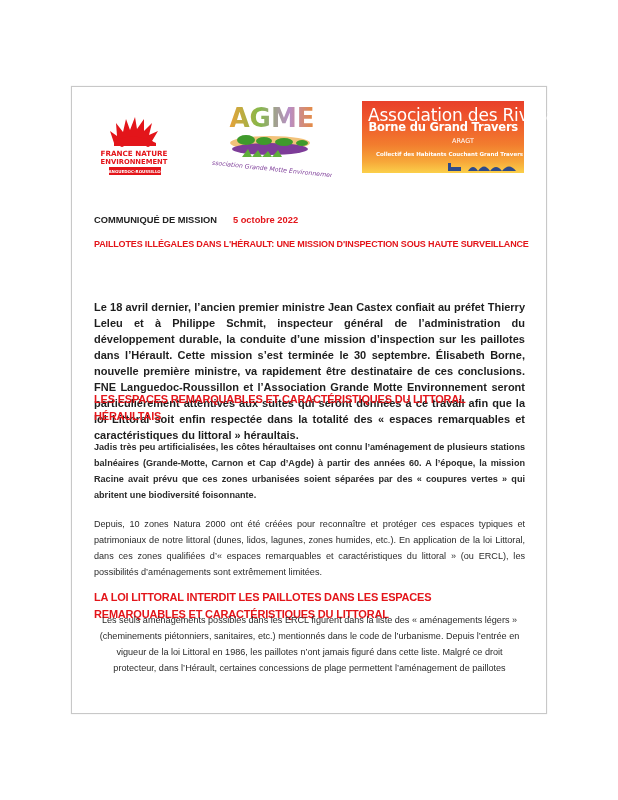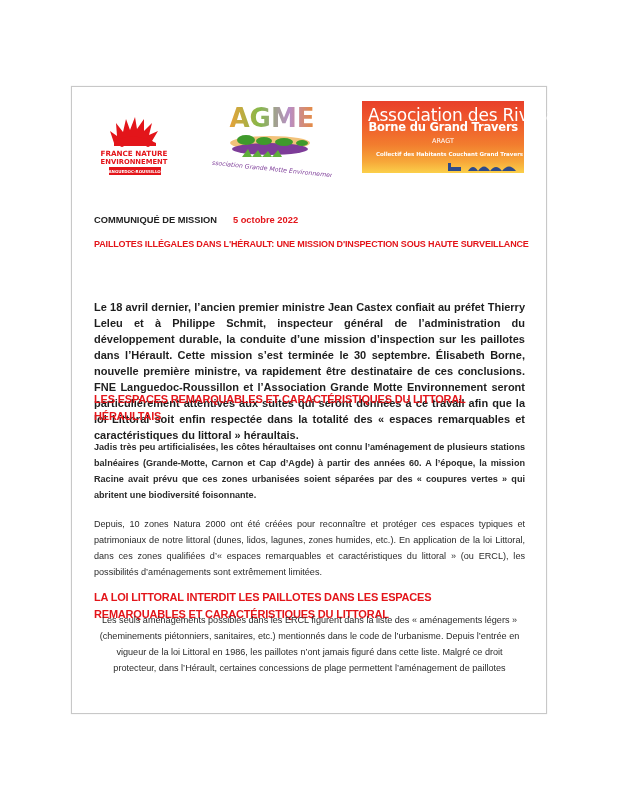--- a/index.html
+++ b/index.html
@@ -4,21 +4,21 @@
 <style>
   html, body { margin: 0; padding: 0; background: #ffffff; }
   body { width: 618px; height: 800px; position: relative; overflow: hidden; font-family: "Liberation Sans", sans-serif; }
   .page-frame { position: absolute; left: 71px; top: 86px; width: 474px; height: 626px; border: 1px solid #c8c8c8; box-shadow: 0 0 1px #ddd; background: #fff; }
   .logos { position: absolute; left: 0; top: 0; width: 100%; height: 110px; }
   .fne-logo { position: absolute; left: 28px; top: 26px; width: 68px; height: 64px; }
   .agme-logo { position: absolute; left: 140px; top: 12px; width: 120px; height: 78px; }
   .aragt-banner { position: absolute; left: 290px; top: 14px; width: 162px; height: 72px; background: linear-gradient(180deg, #e8402a 0%, #ef5a2c 30%, #f27c2e 60%, #f7a93a 85%, #fbd04a 100%); color: #fff; font-family: "DejaVu Sans", sans-serif; }
   .aragt-line1 { position: absolute; left: 6px; top: 4px; font-size: 17px; font-weight: normal; white-space: nowrap; letter-spacing: -0.2px; }
   .aragt-line2 { position: absolute; right: 6px; top: 19px; font-size: 11.5px; font-weight: bold; white-space: nowrap; letter-spacing: -0.2px; }
-  .aragt-line3 { position: absolute; left: 0; width: 100%; text-align: center; top: 36px; font-size: 6.5px; white-space: nowrap; }
+  .aragt-line3 { position: absolute; left: 0; width: 100%; text-align: center; top: 36px; font-size: 6.5px; white-space: nowrap; padding-left: 20px; }
   .aragt-line4 { position: absolute; left: 14px; top: 50px; font-size: 5.5px; font-weight: bold; white-space: nowrap; }
   .aragt-waves { position: absolute; right: 8px; top: 60px; width: 68px; height: 10px; }
 
   .press-header { position: absolute; left: 22px; top: 128px; font-size: 9.3px; font-weight: bold; color: #222; white-space: nowrap; }
   .press-date { color: #e3151a; margin-left: 16px; }
   .press-title { position: absolute; left: 22px; top: 152px; font-size: 9px; font-weight: bold; color: #e3151a; white-space: nowrap; letter-spacing: -0.15px; }
 
   .lead { position: absolute; left: 22px; top: 184px; width: 431px; font-size: 11px; line-height: 16px; font-weight: bold; color: #1e1e1e; text-align: justify; margin-top: 28px; }
   .h2 { position: absolute; left: 22px; width: 431px; font-size: 11px; line-height: 17px; font-weight: bold; color: #e3151a; letter-spacing: -0.2px; }
   .h2-a { top: 304px; }

